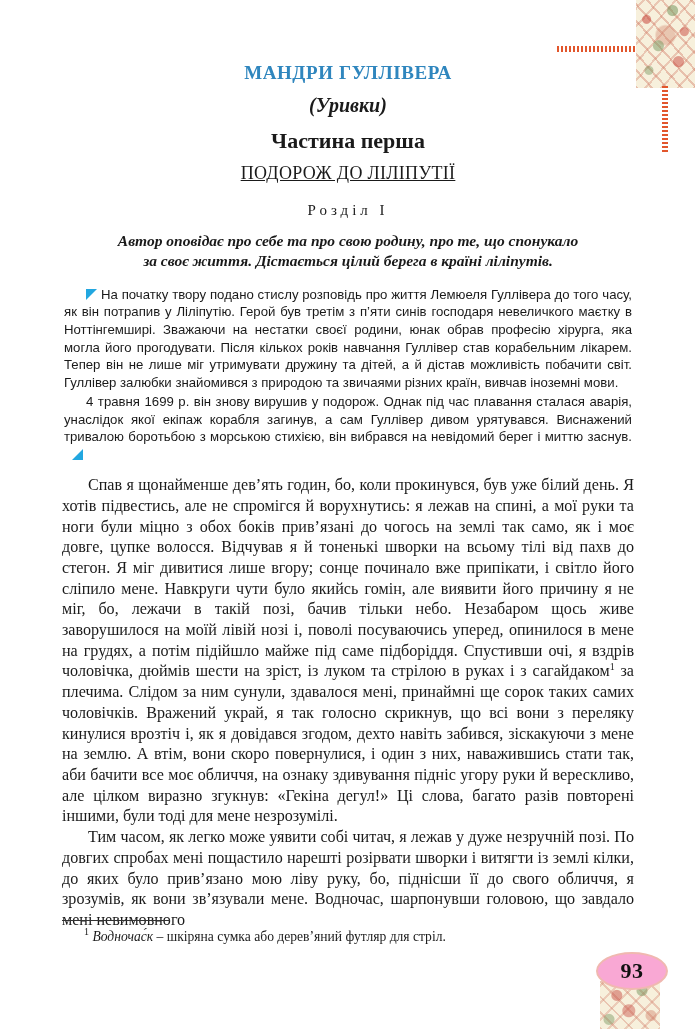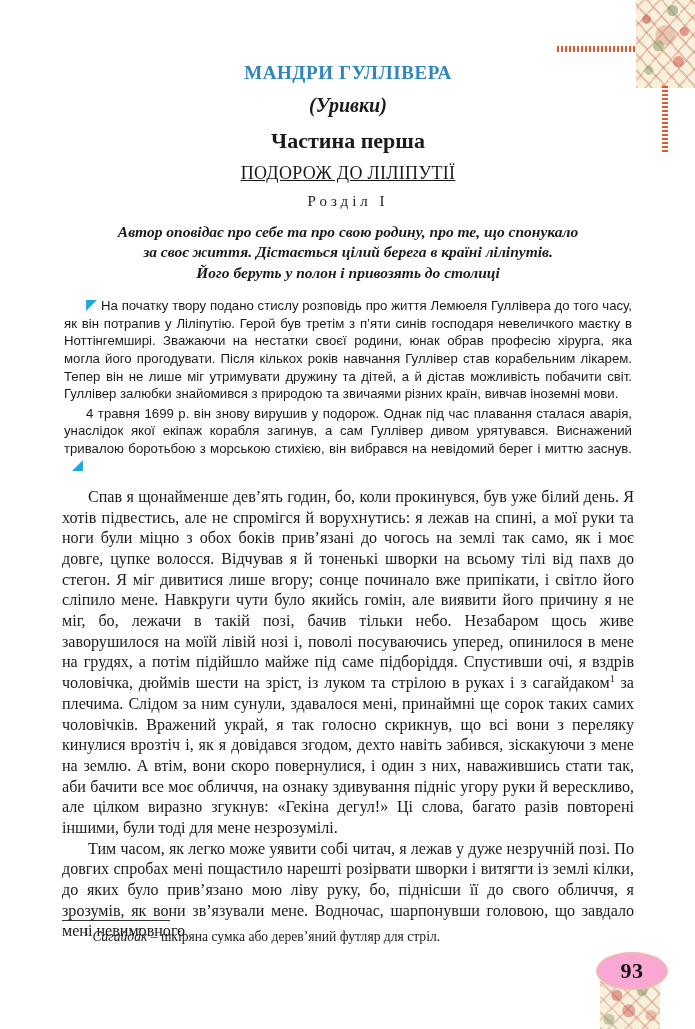--- a/index.html
+++ b/index.html
@@ -122,21 +122,21 @@
   .section-title {
     text-align: center;
     font-size: 18px;
     margin-top: 9px;
     letter-spacing: .3px;
     text-decoration: underline;
   }
   .chapter {
     text-align: center;
     font-size: 15px;
-    margin-top: 9px;
+    margin-top: 18px;
     letter-spacing: 4px;
   }
 
   .epigraph {
     margin-top: 12px;
     text-align: center;
     font-style: italic;
     font-weight: 700;
     font-size: 15.5px;
     line-height: 1.32;
@@ -214,37 +214,36 @@
 
   <div class="title">МАНДРИ ГУЛЛІВЕРА</div>
   <div class="subtitle">(Уривки)</div>
   <div class="part">Частина перша</div>
   <div class="section-title">ПОДОРОЖ ДО ЛІЛІПУТІЇ</div>
   <div class="chapter">Розділ I</div>
 
   <div class="epigraph">
     <span>Автор оповідає про себе та про свою родину, про те, що спонукало</span>
     <span>за своє життя. Дістається цілий берега в країні ліліпутів.</span>
-    <span>Його беруть у полон і привозять до столиці</span>
   </div>
 
   <div class="intro">
     <p><span class="tri-open"></span><span>На початку твору подано стислу розповідь про життя Лемюеля Гуллівера до того часу, як він потрапив у Ліліпутію. Герой був третім з п’яти синів господаря невеличкого маєтку в Ноттінгемширі. Зважаючи на нестатки своєї родини, юнак обрав професію хірурга, яка могла його прогодувати. Після кількох років навчання Гуллівер став корабельним лікарем. Тепер він не лише міг утримувати дружину та дітей, а й дістав можливість побачити світ. Гуллівер залюбки знайомився з природою та звичаями різних країн, вивчав іноземні мови.</span></p>
     <p><span>4 травня 1699 р. він знову вирушив у подорож. Однак під час плавання сталася аварія, унаслідок якої екіпаж корабля загинув, а сам Гуллівер дивом урятувався. Виснажений тривалою боротьбою з морською стихією, він вибрався на невідомий берег і миттю заснув.</span><span class="tri-close"></span></p>
   </div>
 
   <div class="body-text">
     <p><span>Спав я щонайменше дев’ять годин, бо, коли прокинувся, був уже білий день. Я хотів підвестись, але не спромігся й ворухнутись: я лежав на спині, а мої руки та ноги були міцно з обох боків прив’язані до чогось на землі так само, як і моє довге, цупке волосся. Відчував я й тоненькі шворки на всьому тілі від пахв до стегон. Я міг дивитися лише вгору; сонце починало вже припікати, і світло його сліпило мене. Навкруги чути було якийсь гомін, але виявити його причину я не міг, бо, лежачи в такій позі, бачив тільки небо. Незабаром щось живе заворушилося на моїй лівій нозі і, поволі посуваючись уперед, опинилося в мене на грудях, а потім підійшло майже під саме підборіддя. Спустивши очі, я вздрів чоловічка, дюймів шести на зріст, із луком та стрілою в руках і з сагайдаком</span><sup class="fn">1</sup><span> за плечима. Слідом за ним сунули, здавалося мені, принаймні ще сорок таких самих чоловічків. Вражений украй, я так голосно скрикнув, що всі вони з переляку кинулися врозтіч і, як я довідався згодом, дехто навіть забився, зіскакуючи з мене на землю. А втім, вони скоро повернулися, і один з них, наважившись стати так, аби бачити все моє обличчя, на ознаку здивування підніс угору руки й верескливо, але цілком виразно згукнув: «Гекіна дегул!» Ці слова, багато разів повторені іншими, були тоді для мене незрозумілі.</span></p>
     <p><span>Тим часом, як легко може уявити собі читач, я лежав у дуже незручній позі. По довгих спробах мені пощастило нарешті розірвати шворки і витягти із землі кілки, до яких було прив’язано мою ліву руку, бо, піднісши її до свого обличчя, я зрозумів, як вони зв’язували мене. Водночас, шарпонувши головою, що завдало мені невимовного</span></p>
   </div>
 
 </div>
 
 <div class="footnote-wrap">
   <div class="footnote-rule"></div>
   <div class="footnote">
     <sup class="fn">1</sup>
-    <i>Сагайда́к</i><span> – шкіряна сумка або дерев’яний футляр для стріл.</span>
+    <i>Водночас́к</i><span> – шкіряна сумка або дерев’яний футляр для стріл.</span>
   </div>
 </div>
 
 <div class="ornament-bottom"></div>
 <div class="page-number-badge">93</div>
 
 </body></html>

